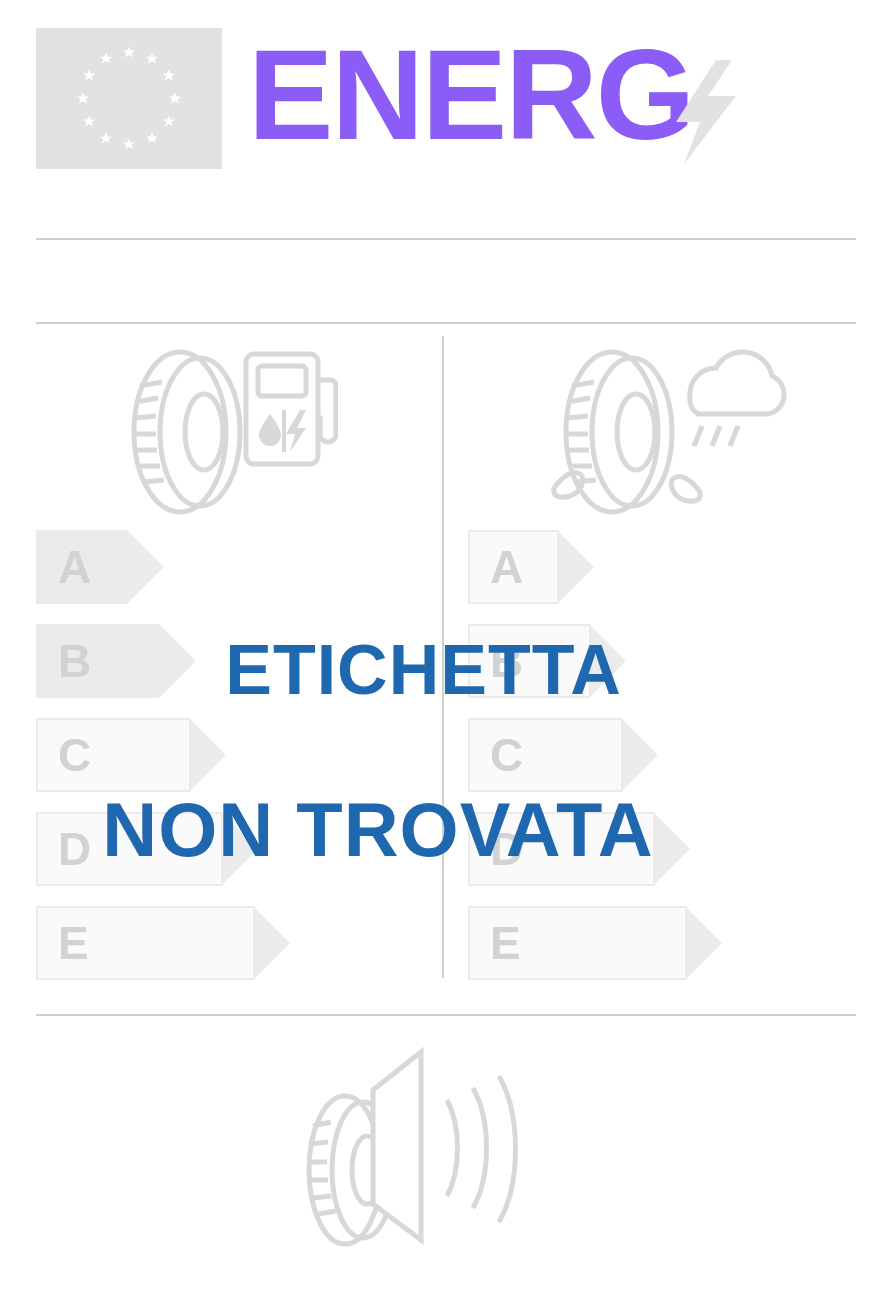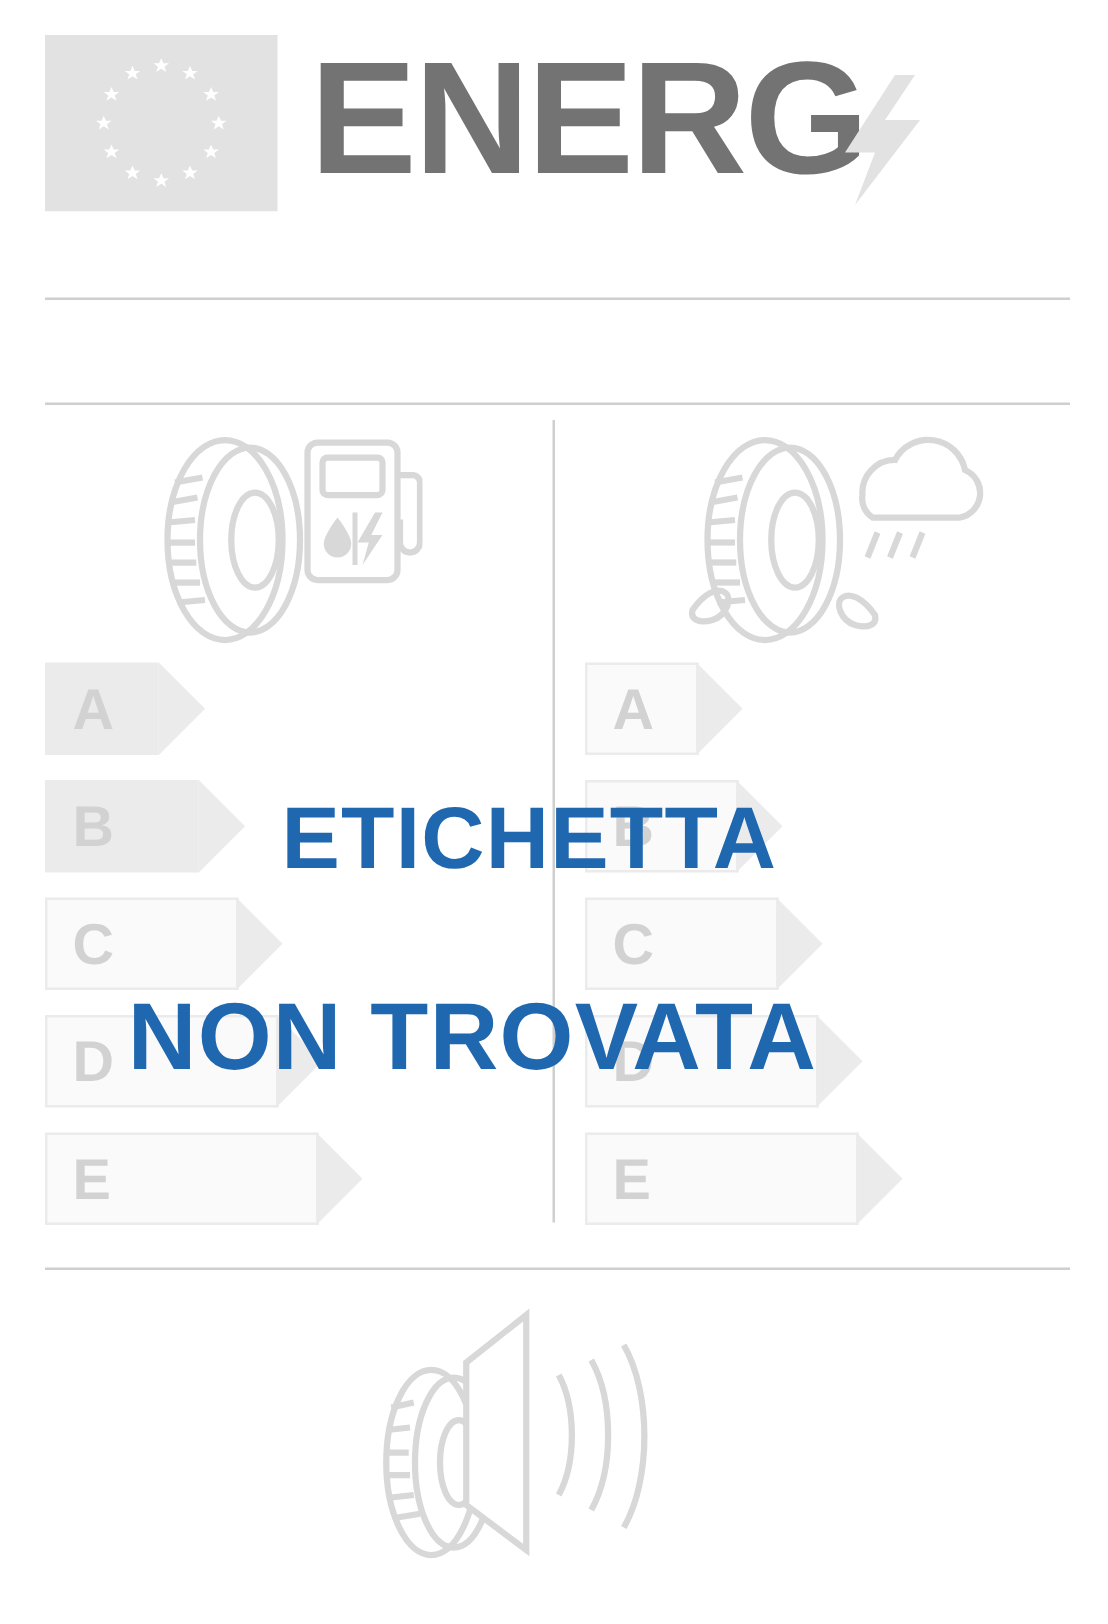--- a/index.html
+++ b/index.html
@@ -47,21 +47,21 @@
     width: 186px;
     height: 141px;
   }
   .energ-word {
     position: absolute;
     left: 212px;
     top: -8px;
     font-size: 128px;
     font-weight: bold;
     letter-spacing: -2px;
-    color: #737373;
+    color: #8b5cf6;
     line-height: 150px;
     white-space: nowrap;
     font-family: "Liberation Sans", sans-serif;
   }
   .energ-bolt {
     position: absolute;
     left: 640px;
     top: 32px;
     width: 60px;
     height: 104px;

